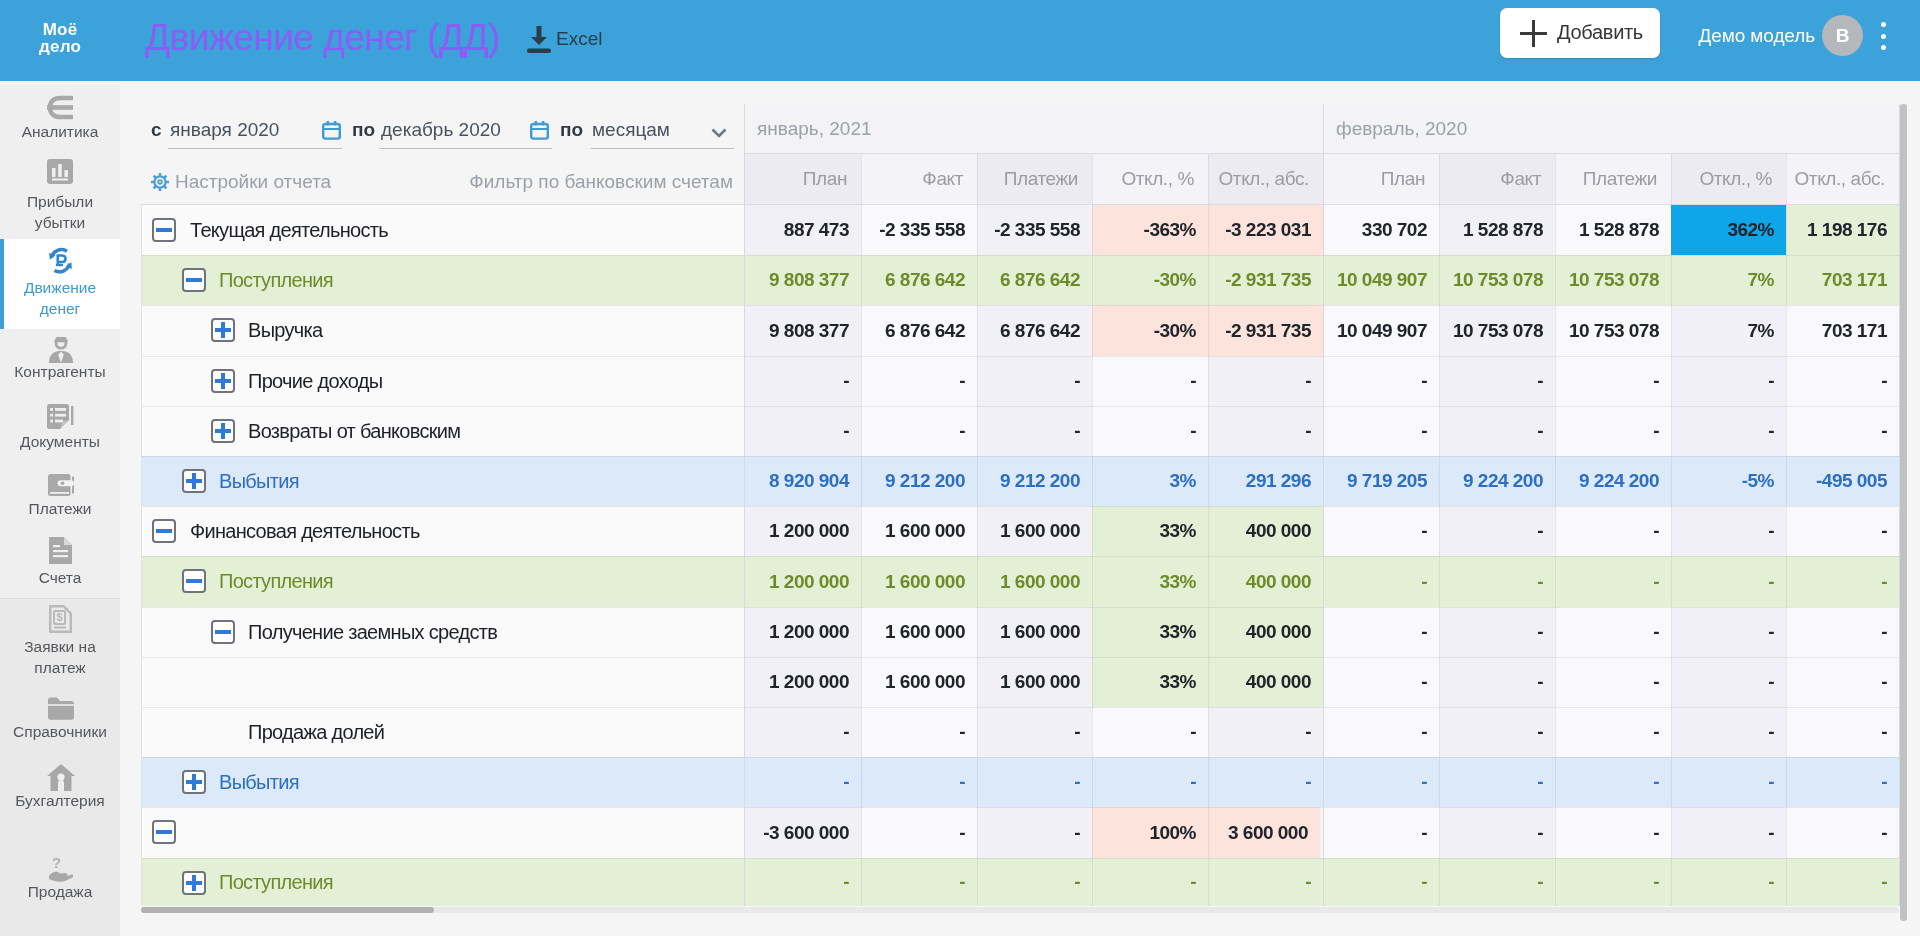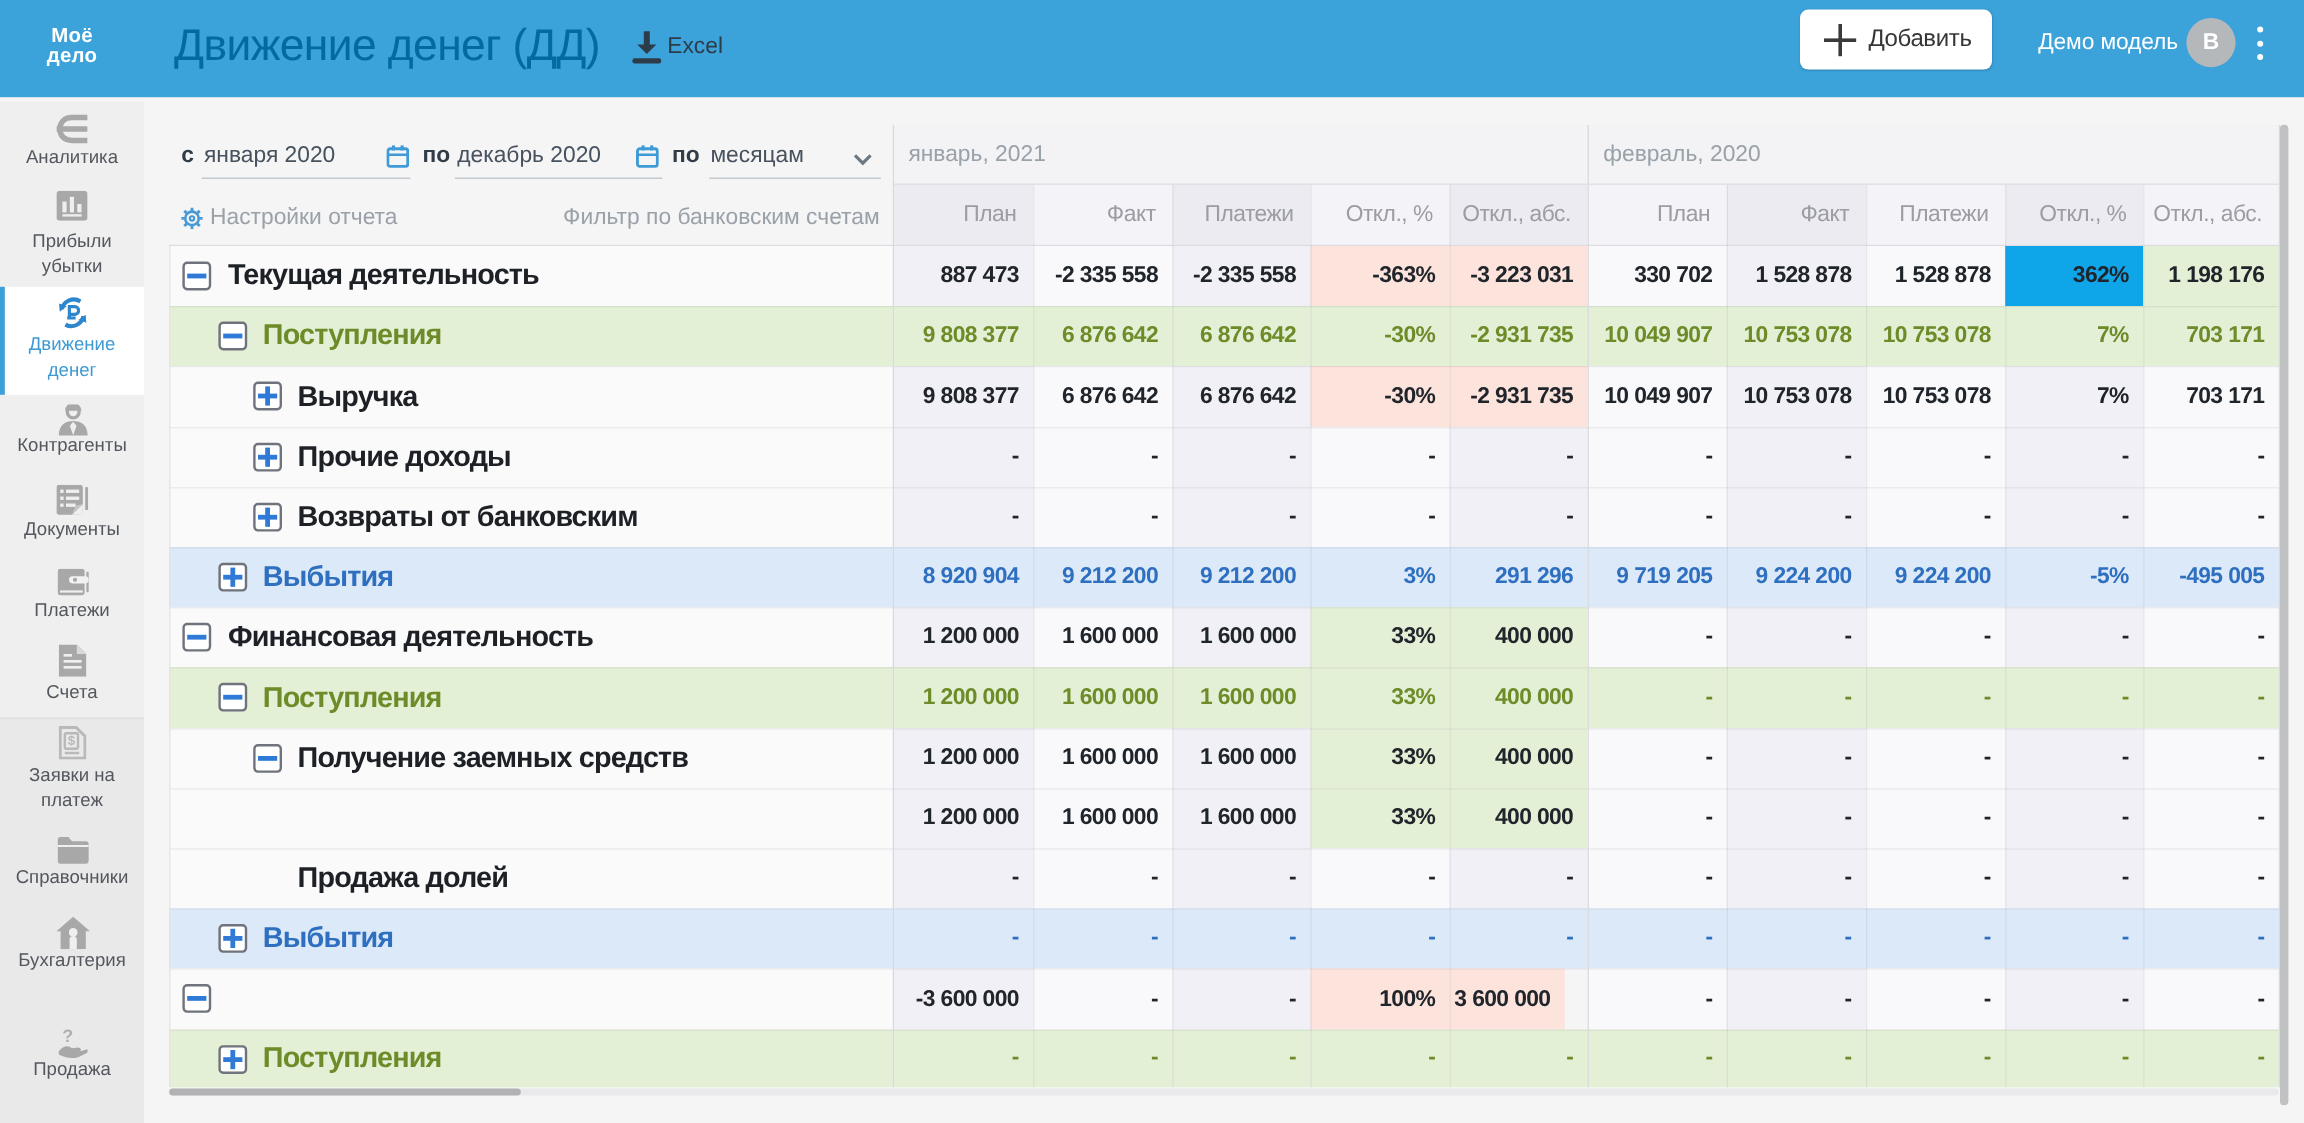--- a/index.html
+++ b/index.html
@@ -1,21 +1,21 @@
 <!DOCTYPE html>
 <html><head><meta charset="utf-8">
 <style>
 *{margin:0;padding:0;box-sizing:border-box;}
 html,body{width:1920px;height:936px;overflow:hidden;background:#f5f5f6;font-family:"Liberation Sans",sans-serif;}
 .abs{position:absolute;}
 #page{position:relative;width:1920px;height:936px;}
 
 #hdr{left:0;top:0;width:1920px;height:81px;background:#3ca2da;}
 .logo{left:38px;top:22px;width:44px;color:#fff;font-weight:bold;font-size:17px;line-height:16.5px;text-align:center;letter-spacing:.2px;}
-.title{left:145px;top:17px;font-size:37px;letter-spacing:-0.5px;color:#0369a1;font-weight:400;}
+.title{left:145px;top:17px;font-size:37px;letter-spacing:-0.5px;color:#8b5cf6;font-weight:400;}
 .excel{left:556px;top:28px;font-size:19px;color:#2c3c49;font-weight:400;}
 .addbtn{left:1500px;top:8px;width:160px;height:50px;background:#fff;border-radius:7px;box-shadow:0 1px 2px rgba(0,0,0,.15);}
 .addtxt{left:1557px;top:21px;font-size:20px;letter-spacing:-0.3px;color:#363636;}
 .demomod{left:1615px;top:25px;width:200px;text-align:right;font-size:19px;letter-spacing:-0.1px;color:#fff;}
 .avatar{left:1822px;top:15px;width:41px;height:41px;border-radius:50%;background:#b4b8bb;color:#fff;font-size:19px;font-weight:bold;text-align:center;line-height:41px;}
 .dot{width:5px;height:5px;border-radius:50%;background:#fff;left:1881px;}
 
 #sb{left:0;top:85px;width:120px;height:851px;background:#efefef;}
 #sb2{left:0;top:598px;width:120px;height:338px;background:#e9e9e9;border-top:1px solid #dedede;}
 .sbact{left:0;top:239px;width:120px;height:90px;background:#fff;border-left:4px solid #3b9fd8;}
@@ -23,21 +23,21 @@
 .sblbl.b{color:#3d9ad2;}
 
 .ftxt{font-size:19px;color:#47525e;}
 .fbold{font-size:19px;color:#323c46;font-weight:bold;}
 .fgray{font-size:19px;color:#9aa1a8;}
 .uline{height:1px;background:#b9c0c7;}
 
 .mh{top:104px;height:50px;background:#f3f3f6;color:#99a1a9;font-size:19px;line-height:50px;}
 .ch{top:154px;height:50px;color:#9b9ca4;font-size:19px;letter-spacing:-0.4px;line-height:50px;text-align:right;padding-right:14px;}
 .cell{font-weight:bold;font-size:19px;letter-spacing:-0.5px;text-align:right;padding-right:12px;}
-.lab{font-weight:bold;font-size:24px;letter-spacing:-0.7px;color:#1d2126;}
+.lab{font-weight:normal;font-size:20px;letter-spacing:-0.7px;color:#1d2126;}
 .green{color:#6d8b28;}
 .blue{color:#2e6fc0;}
 .vline{width:1px;background:rgba(125,125,150,.14);}
 .vlineD{width:1px;background:#d8d8dd;}
 .hline{height:1px;background:rgba(60,60,80,.09);}
 .box{width:24px;height:24px;border:2.5px solid #6f737b;border-radius:4px;background:#fff;}
 .box i{position:absolute;background:#2f7ad6;}
 .bh{left:1.5px;top:7.5px;width:16px;height:4px;}
 .bv{left:7.5px;top:1.5px;width:4px;height:16px;}
 </style></head><body>
@@ -377,21 +377,21 @@
 <div class="abs cell blue" style="left:1671px;top:757px;width:115px;height:50px;line-height:50px;background:#dbe9f8;color:">-</div>
 <div class="abs cell blue" style="left:1786px;top:757px;width:113px;height:50px;line-height:50px;background:#dbe9f8;color:">-</div>
 <div class="abs" style="left:141px;top:807px;width:603px;height:51px;background:#fafafb"></div>
 <div class="abs box" style="left:152px;top:820px">
       <i class="bh"></i>
     </div>
 <div class="abs cell" style="left:745px;top:807px;width:116px;height:51px;line-height:51px;background:#f1f0f6;color:#20252b">-3 600 000</div>
 <div class="abs cell" style="left:861px;top:807px;width:116px;height:51px;line-height:51px;background:#f9f9fb;color:#20252b">-</div>
 <div class="abs cell" style="left:977px;top:807px;width:115px;height:51px;line-height:51px;background:#f1f0f6;color:#20252b">-</div>
 <div class="abs cell" style="left:1092px;top:807px;width:116px;height:51px;line-height:51px;background:#fce3dc;color:#20252b">100%</div>
-<div class="abs cell" style="left:1208px;top:807px;width:96px;height:51px;line-height:51px;background:#fce3dc;color:#20252b">3 600 000</div>
+<div class="abs cell" style="left:1208px;top:807px;width:112px;height:51px;line-height:51px;background:#fce3dc;color:#20252b">3 600 000</div>
 <div class="abs cell" style="left:1323px;top:807px;width:116px;height:51px;line-height:51px;background:#f9f9fb;color:#20252b">-</div>
 <div class="abs cell" style="left:1439px;top:807px;width:116px;height:51px;line-height:51px;background:#f1f0f6;color:#20252b">-</div>
 <div class="abs cell" style="left:1555px;top:807px;width:116px;height:51px;line-height:51px;background:#f9f9fb;color:#20252b">-</div>
 <div class="abs cell" style="left:1671px;top:807px;width:115px;height:51px;line-height:51px;background:#f1f0f6;color:#20252b">-</div>
 <div class="abs cell" style="left:1786px;top:807px;width:113px;height:51px;line-height:51px;background:#f9f9fb;color:#20252b">-</div>
 <div class="abs" style="left:141px;top:858px;width:603px;height:48px;background:#e4f0d6"></div>
 <div class="abs box" style="left:182px;top:871px">
       <i class="bh"></i>
       <i class="bv"></i>
     </div>

